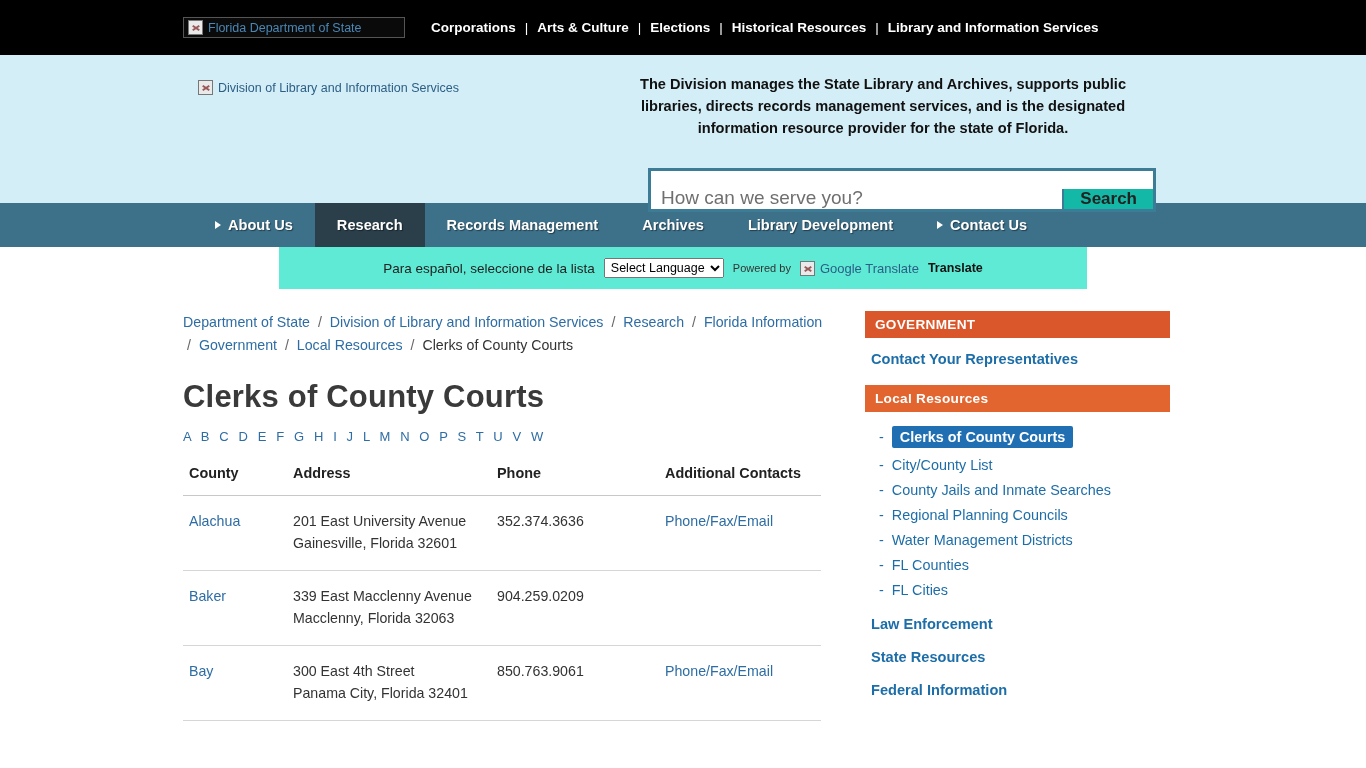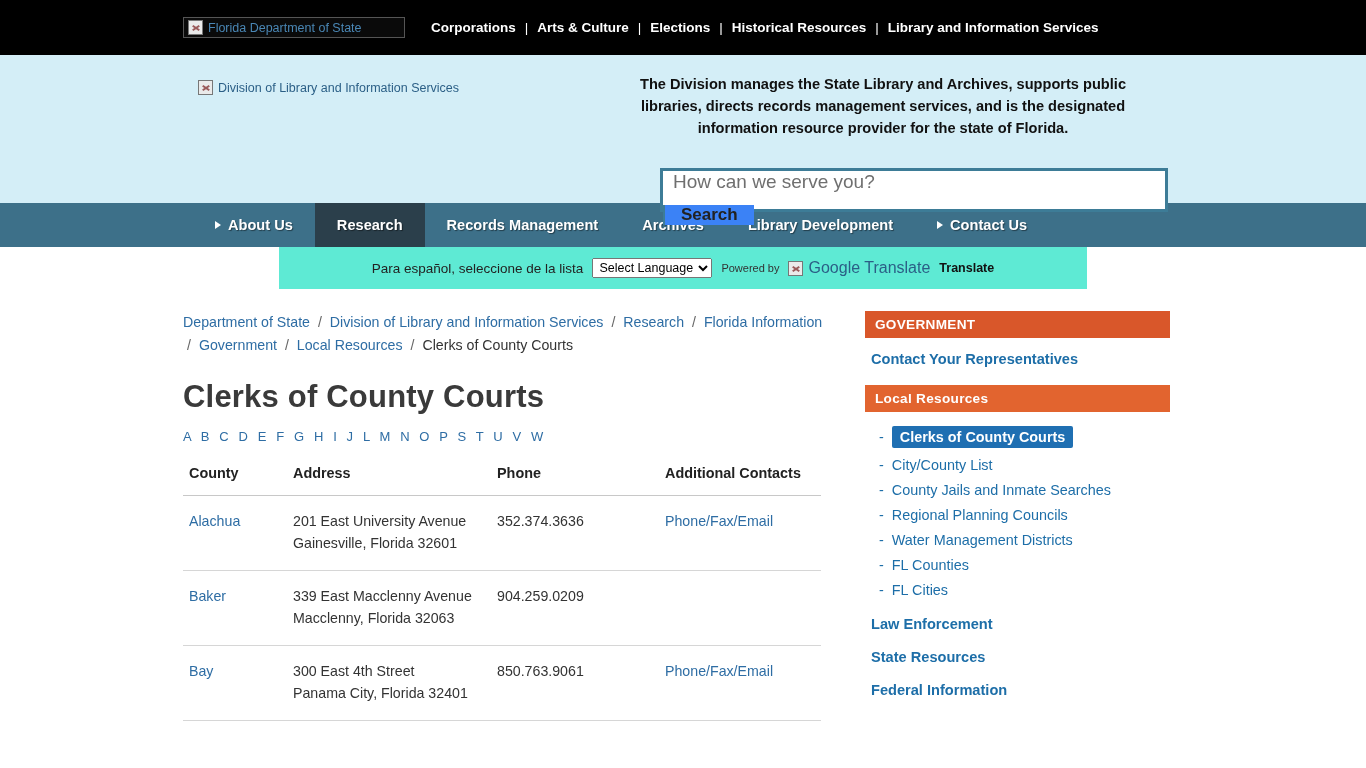--- a/index.html
+++ b/index.html
@@ -92,44 +92,43 @@
     top: 18px;
     width: 540px;
     text-align: center;
     font-weight: bold;
     font-size: 14.6px;
     line-height: 22px;
     color: #111111;
   }
   .searchwrap {
     position: absolute;
-    left: 477px;
+    left: 465px;
     top: 113px;
     width: 508px;
     height: 44px;
     border: 3px solid #3d7c97;
     background: #ffffff;
     display: flex;
-    align-items: flex-start;
-    flex-direction: column;
+    align-items: flex-end;
   }
   .searchwrap input {
     flex: 1;
     border: none;
     outline: none;
     font-size: 19px;
     padding: 0 10px;
     color: #333;
     font-family: "Liberation Sans", sans-serif;
   }
   .searchwrap input::placeholder { color: #6f6f6f; }
   .searchbtn {
     border: none;
     border-left: 2px solid #3d7c97;
-    background: #3b82f6;
+    background: #14b8a6;
     font-size: 17px;
     font-weight: bold;
     padding: 0 16px;
     cursor: pointer;
     color: #222;
     font-family: "Liberation Sans", sans-serif;
     margin-top: 12px;
   }
 
   
@@ -177,21 +176,21 @@
     gap: 9px;
     font-size: 13.5px;
     color: #222;
   }
   .translate select {
     font-size: 12.5px;
     font-family: "Liberation Sans", sans-serif;
     padding: 1px 2px;
   }
   .powered { font-size: 11px; color: #333; }
-  .translate-logo { font-size: 16px; }
+  .translate-logo { font-size: 13px; }
   .translate-word { font-weight: bold; font-size: 12.5px; color: #111; }
 
   
   .page {
     width: 1000px;
     margin: 0 auto;
     display: flex;
     padding-top: 22px;
     gap: 32px;
   }

